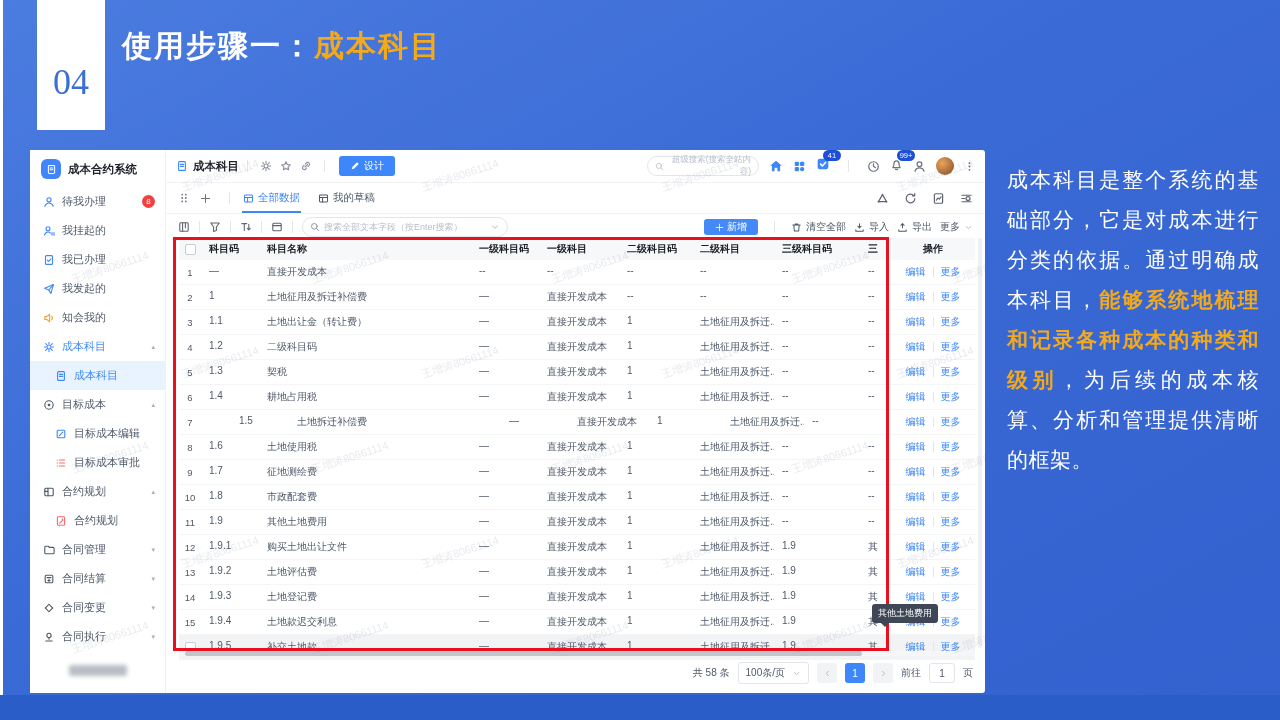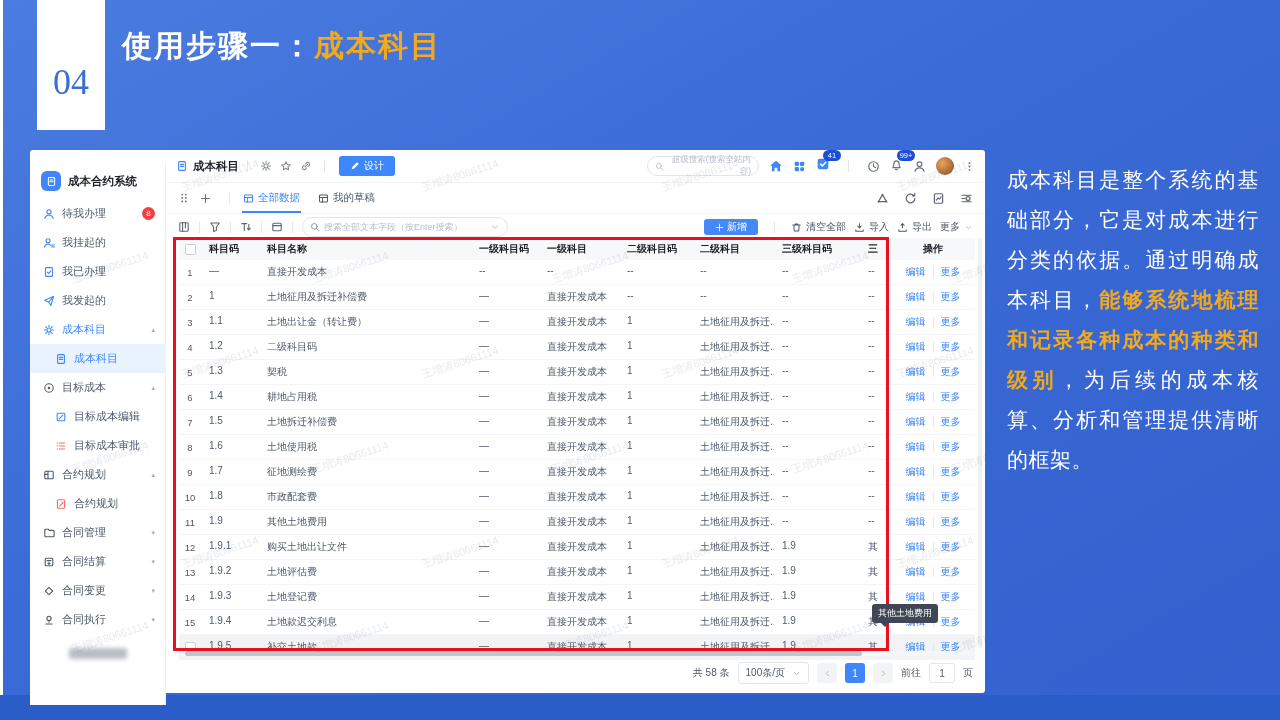--- a/index.html
+++ b/index.html
@@ -18,21 +18,21 @@
     font-size:21px;line-height:40px;color:#fff;text-align:justify;letter-spacing:.5px;}
   .desc .hl{color:#f2a91c;font-weight:700;}
 
   
   .app{position:absolute;left:30px;top:150px;width:955px;height:543px;background:#fff;border-radius:3px;}
   .ic{display:inline-block;width:12px;height:12px;flex:none;position:relative;}
   .ic svg{width:100%;height:100%;display:block;}
   .ic .s{fill:none;stroke:currentColor;stroke-width:1.1;stroke-linecap:round;stroke-linejoin:round;}
   .ic .f{fill:currentColor;stroke:none;}
 
-  .sidebar{position:absolute;left:0;top:12px;width:135px;height:543px;border-right:1px solid #f0f1f3;
+  .sidebar{position:absolute;left:0;top:0;width:135px;height:543px;border-right:1px solid #f0f1f3;
     overflow:hidden;background:#fff;z-index:2;}
   .sb-header{display:flex;align-items:center;gap:7px;padding:9px 0 8px 11px;}
   .logo{width:20px;height:20px;border-radius:6px;background:#4285fa;display:flex;align-items:center;
     justify-content:center;color:#fff;}
   .sb-title{font-size:11.5px;font-weight:700;color:#1d2129;}
   .sb-item{display:flex;align-items:center;gap:7px;height:29px;padding-left:13px;font-size:11px;
     color:#4e5969;position:relative;cursor:pointer;}
   .sb-item.sub{padding-left:25px;}
   .sb-item.sel{background:#e8f3ff;color:#3d87fb;}
   .sb-item.act{color:#3d87fb;}
@@ -177,20 +177,29 @@
           </div>
           <div class="sb-item">
             <span class="ic" style="color: rgb(61, 135, 251); width: 12px; height: 12px;">
               <svg viewBox="0 0 12 12">
                 <path class="s" d="M1.6 5.3l8.8-3.7-2.5 8.8-2.2-3.4z"></path>
                 <path class="s" d="M5.7 7l4.7-5.4"></path>
               </svg>
             </span>
             <span>我发起的</span>
           </div>
+          <div class="sb-item">
+            <span class="ic" style="color: rgb(247, 165, 49); width: 12px; height: 12px;">
+              <svg viewBox="0 0 12 12">
+                <path class="s" d="M1.8 4.6v2.8h1.9l2.9 2.3V2.3L3.7 4.6z"></path>
+                <path class="s" d="M8.6 4.2a2.6 2.6 0 010 3.6"></path>
+              </svg>
+            </span>
+            <span>知会我的</span>
+          </div>
           <div class="sb-item act">
             <span class="ic" style="color: rgb(61, 135, 251); width: 12px; height: 12px;">
               <svg viewBox="0 0 12 12">
                 <circle class="s" cx="6" cy="6" r="2"></circle>
                 <path class="s" d="M6 1.4v1.4M6 9.2v1.4M1.4 6h1.4M9.2 6h1.4M2.7 2.7l1 1M8.3 8.3l1 1M9.3 2.7l-1 1M3.7 8.3l-1 1"></path>
               </svg>
             </span>
             <span>成本科目</span>
             <span class="caret">▴</span>
           </div>
@@ -669,21 +678,21 @@
               </span>
               <span class="t-act">
                 <span class="t-link">编辑</span>
                 <span class="a-sep"></span>
                 <span class="t-link">更多</span>
               </span>
             </div>
             <div class="t-row">
               <span class="t-first">7</span>
               <span class="t-cells">
-                <span class="t-cell" style="width: 58px;">1.5</span>
+                <span class="t-cell" style="width: 58px; margin-left: 30px;">1.5</span>
                 <span class="t-cell" style="width: 212px;">土地拆迁补偿费</span>
                 <span class="t-cell" style="width: 68px;">—</span>
                 <span class="t-cell" style="width: 80px;">直接开发成本</span>
                 <span class="t-cell" style="width: 73px;">1</span>
                 <span class="t-cell" style="width: 82px;">土地征用及拆迁...</span>
                 <span class="t-cell" style="width: 86px;">--</span>
                 <span class="t-cell" style="width: 30px;">--</span>
               </span>
               <span class="t-act">
                 <span class="t-link">编辑</span>

